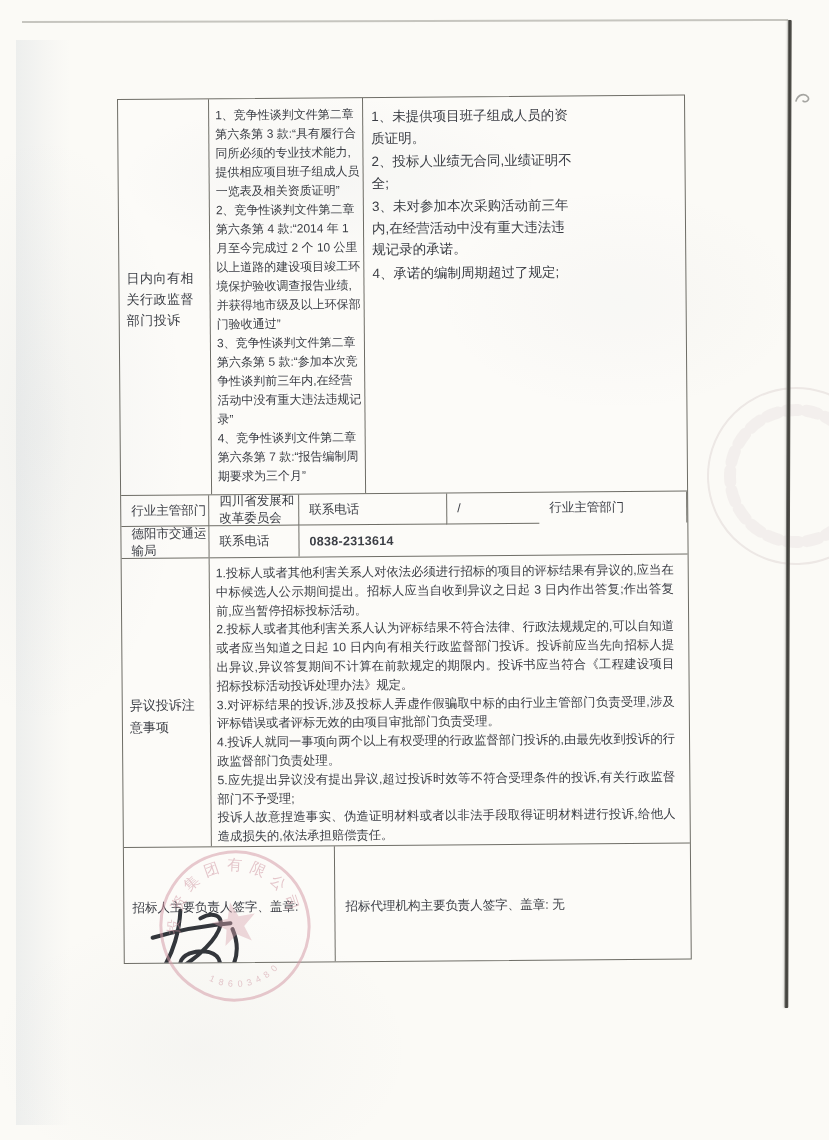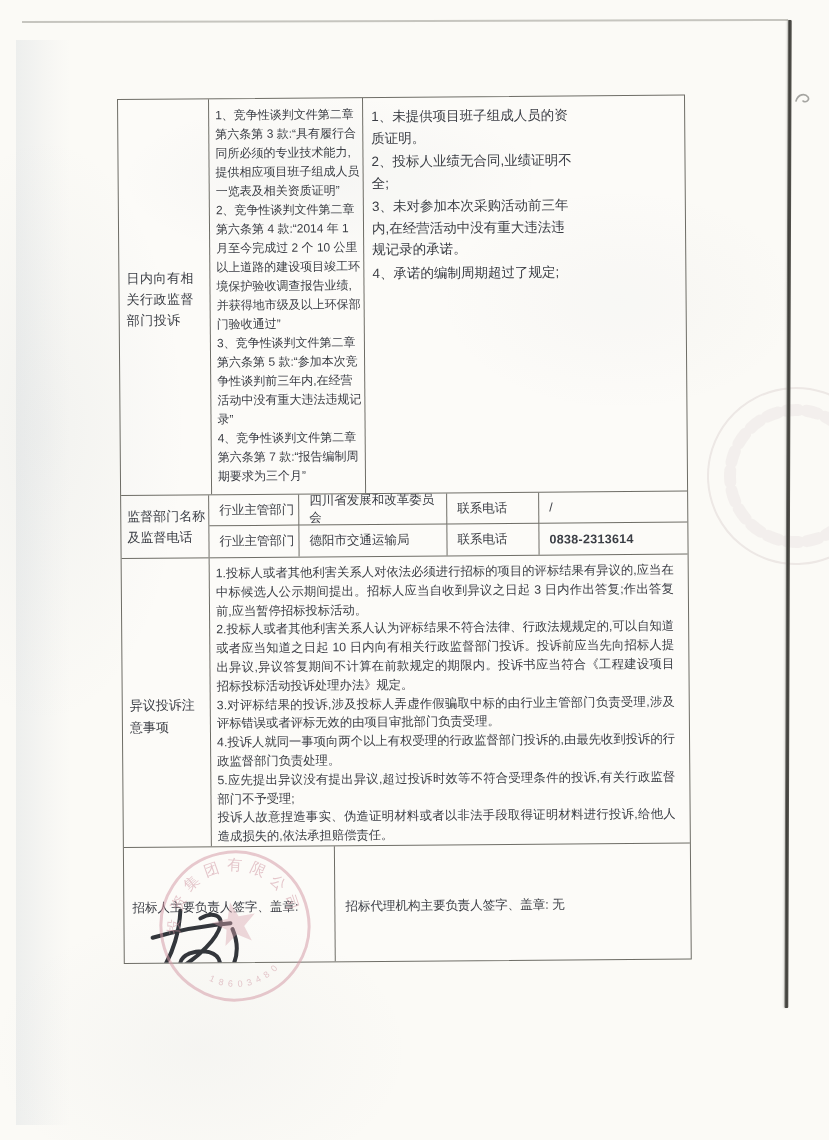--- a/index.html
+++ b/index.html
@@ -95,21 +95,20 @@
       </div>
       <div class="cell c-defects last">
         <p>1、未提供项目班子组成人员的资质证明。</p>
         <p>2、投标人业绩无合同,业绩证明不全;</p>
         <p>3、未对参加本次采购活动前三年内,在经营活动中没有重大违法违规记录的承诺。</p>
         <p>4、承诺的编制周期超过了规定;</p>
       </div>
     </div>
 
     <div class="band band2">
-      <div class="cell lbl2">监督部门名称及监督电话</div>
       <div class="cell bb">行业主管部门</div>
       <div class="cell bb">四川省发展和改革委员会</div>
       <div class="cell bb">联系电话</div>
       <div class="cell bb last">/</div>
       <div class="cell">行业主管部门</div>
       <div class="cell">德阳市交通运输局</div>
       <div class="cell">联系电话</div>
       <div class="cell last phone-num">0838-2313614</div>
     </div>
 

